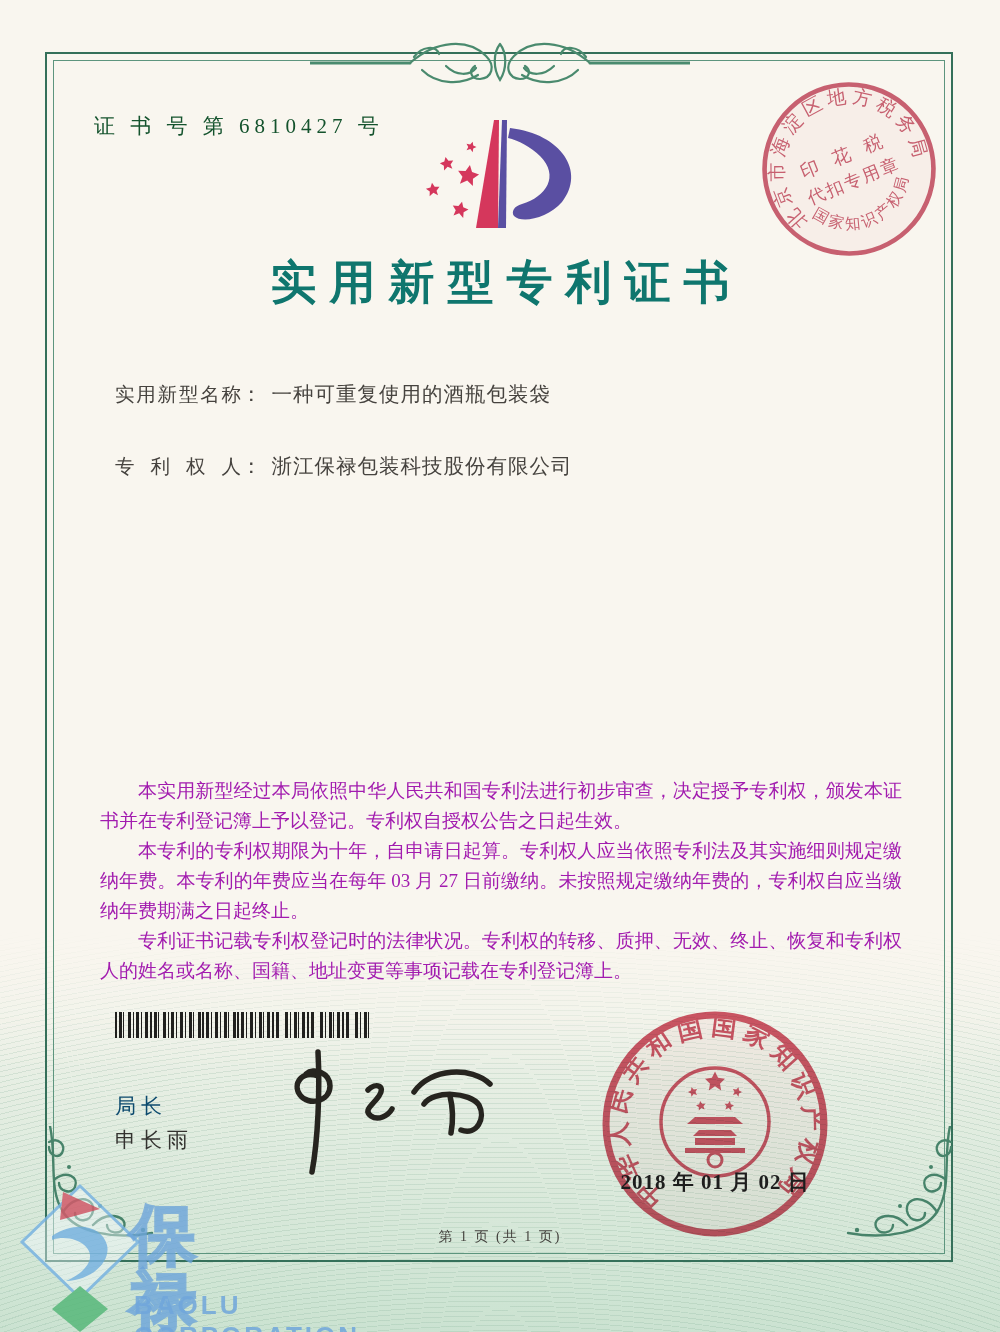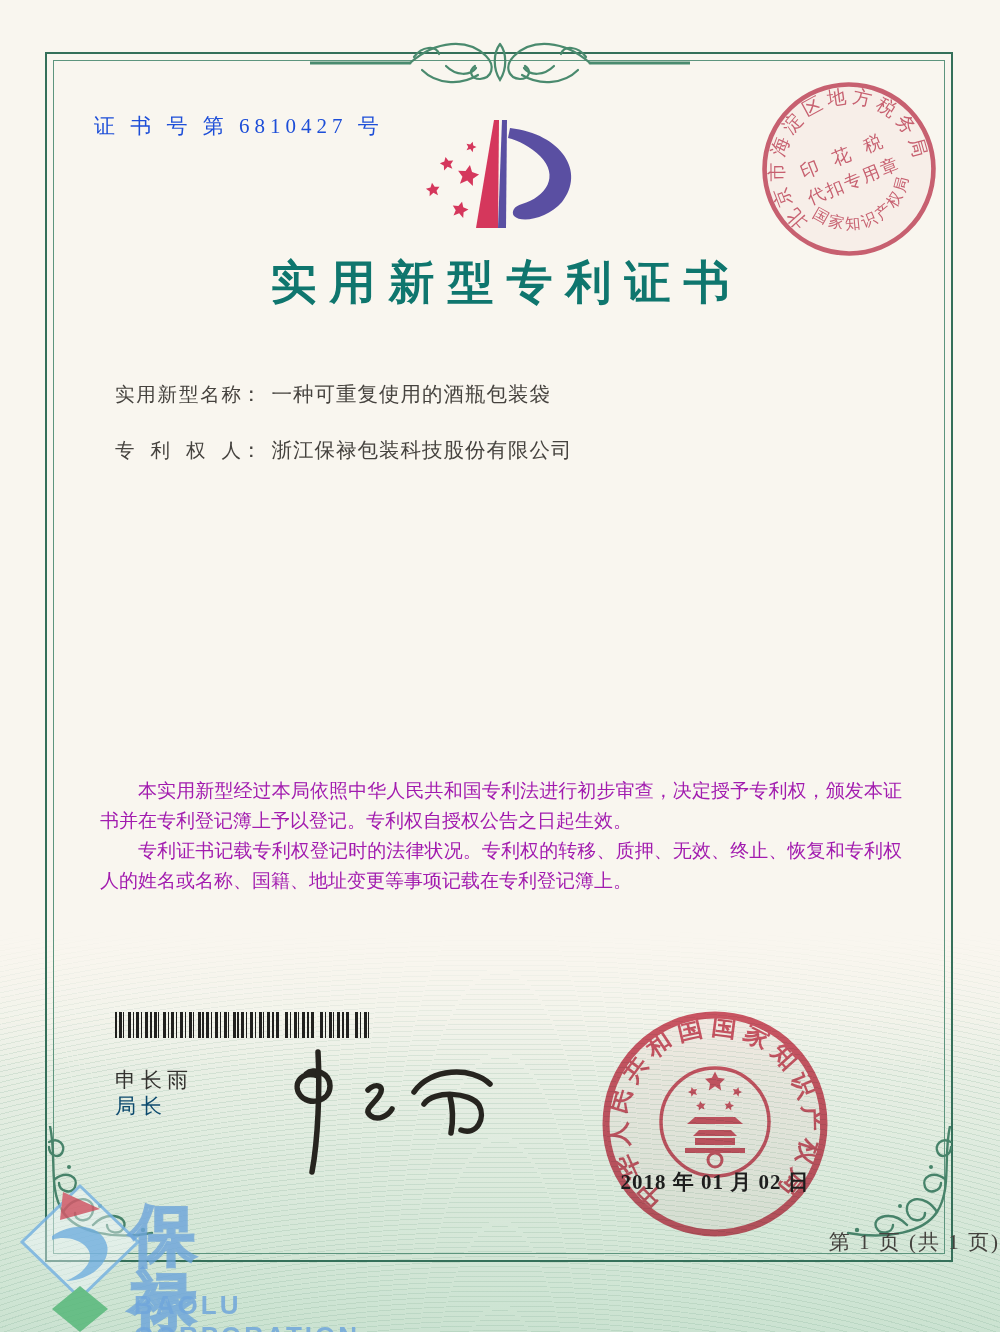--- a/index.html
+++ b/index.html
@@ -19,64 +19,64 @@
     -webkit-mask-image:linear-gradient(180deg, transparent 0, #000 140px);
     mask-image:linear-gradient(180deg, transparent 0, #000 140px);
   }
   .frame-outer{position:absolute; left:45px; top:52px; right:47px; bottom:70px;
     border:2.5px solid #35705a; z-index:1;}
   .frame-inner{position:absolute; left:53px; top:60px; right:55px; bottom:78px;
     border:1px solid #5d957e; z-index:1;}
   .ornament{position:absolute; z-index:1; pointer-events:none;}
   .cert-number{
     position:absolute; left:94px; top:112px; z-index:2;
-    font-size:21px; letter-spacing:5px; color:#1d4ed8;
+    font-size:21px; letter-spacing:5px; color:#14532d;
   }
   .cnipa-logo{position:absolute; left:410px; top:106px; z-index:2;}
   .tax-stamp{
     position:absolute; left:746px; top:66px; width:206px; height:206px; z-index:3;
     transform:rotate(-22deg); opacity:.92; mix-blend-mode:multiply;
   }
   .doc-title{
     position:absolute; left:0; width:100%; top:252px; z-index:2;
     text-align:center; font-size:46px; font-weight:700;
     letter-spacing:13px; color:#0f766e; text-indent:13px;
   }
-  .fields{position:absolute; left:115px; top:380px; z-index:2; display:flex; flex-direction:column; gap:28px;}
+  .fields{position:absolute; left:115px; top:380px; z-index:2; display:flex; flex-direction:column; gap:44px;}
   .field-row{font-size:20.5px; color:#46433f; white-space:nowrap;}
   .field-label{display:inline-block; width:126px; font-size:19.5px;
     text-align:justify; text-align-last:justify; text-justify:inter-character;}
   .field-colon{display:inline-block; margin-right:10px;}
   .field-value{letter-spacing:1px;}
   .body-text{
     position:absolute; left:100px; top:776px; width:802px; z-index:2;
     font-size:19px; line-height:30px; text-align:justify; color:#a21caf;
   }
   .body-text p{margin:0; text-indent:2em;}
   .barcode{
     position:absolute; left:115px; top:1012px; width:254px; height:26px; z-index:2;
     background:repeating-linear-gradient(90deg,
       #20201e 0 1.5px, transparent 1.5px 3.5px,
       #20201e 3.5px 6.5px, transparent 6.5px 8px,
       #20201e 8px 9px, transparent 9px 12.5px,
       #20201e 12.5px 15.5px, transparent 15.5px 17.5px);
   }
   .sig-title{position:absolute; left:115px; top:1092px; z-index:2; font-size:21px; letter-spacing:5px; color:#0c4a6e;
     font-family:"Liberation Sans","DejaVu Sans",sans-serif;}
-  .sig-name{position:absolute; left:115px; top:1066px; z-index:2; font-size:21px; letter-spacing:5px; color:#33322f;
+  .sig-name{position:absolute; left:115px; top:1126px; z-index:2; font-size:21px; letter-spacing:5px; color:#33322f;
     font-family:"Liberation Sans","DejaVu Sans",sans-serif;}
   .signature-svg{position:absolute; left:262px; top:1040px; z-index:2;}
   .official-seal{position:absolute; left:597px; top:1006px; z-index:3; opacity:.93; mix-blend-mode:multiply;}
   .seal-date{
     position:absolute; left:597px; top:1168px; width:236px; z-index:4;
     text-align:center; font-size:21px; font-weight:700; color:#1d1d1d; letter-spacing:1px;
   }
   .footer-page{
     position:absolute; left:0; width:100%; top:1228px; z-index:2;
-    text-align:right; font-size:21px; letter-spacing:2px; color:#44423e;
+    text-align:center; font-size:14px; letter-spacing:2px; color:#44423e;
   }
   .watermark{position:absolute; left:0; top:0; z-index:6; pointer-events:none;}
   .wm-logo{position:absolute; left:8px; top:1182px;}
   .wm-cn{
     position:absolute; left:130px; top:1202px;
     font-family:"Liberation Sans","DejaVu Sans",sans-serif;
     font-size:66px; font-weight:700; letter-spacing:5px; line-height:1;
     color:rgba(150,196,236,0.30);
     -webkit-text-stroke:2.5px rgba(105,162,216,0.75);
     border-bottom:4px solid rgba(105,162,216,0.7);
@@ -181,20 +181,21 @@
     <div class="field-row">
       <span class="field-label">实用新型名称</span><span class="field-colon">：</span><span class="field-value">一种可重复使用的酒瓶包装袋</span>
     </div>
     <div class="field-row">
       <span class="field-label">专 利 权 人</span><span class="field-colon">：</span><span class="field-value">浙江保禄包装科技股份有限公司</span>
     </div>
   </div>
 
   <div class="body-text">
     <p>本实用新型经过本局依照中华人民共和国专利法进行初步审查，决定授予专利权，颁发本证书并在专利登记簿上予以登记。专利权自授权公告之日起生效。</p>
+    <p>本专利的专利权期限为十年，自申请日起算。专利权人应当依照专利法及其实施细则规定缴纳年费。本专利的年费应当在每年 03 月 27 日前缴纳。未按照规定缴纳年费的，专利权自应当缴纳年费期满之日起终止。</p>
     <p>专利证书记载专利权登记时的法律状况。专利权的转移、质押、无效、终止、恢复和专利权人的姓名或名称、国籍、地址变更等事项记载在专利登记簿上。</p>
   </div>
 
   <div class="barcode"></div>
 
   <div class="sig-title">局长</div>
   <div class="sig-name">申长雨</div>
 
   <svg class="signature-svg" width="250" height="150" viewBox="0 0 250 150">
     <g stroke="#26241f" stroke-width="5.5" fill="none" stroke-linecap="round" stroke-linejoin="round">

